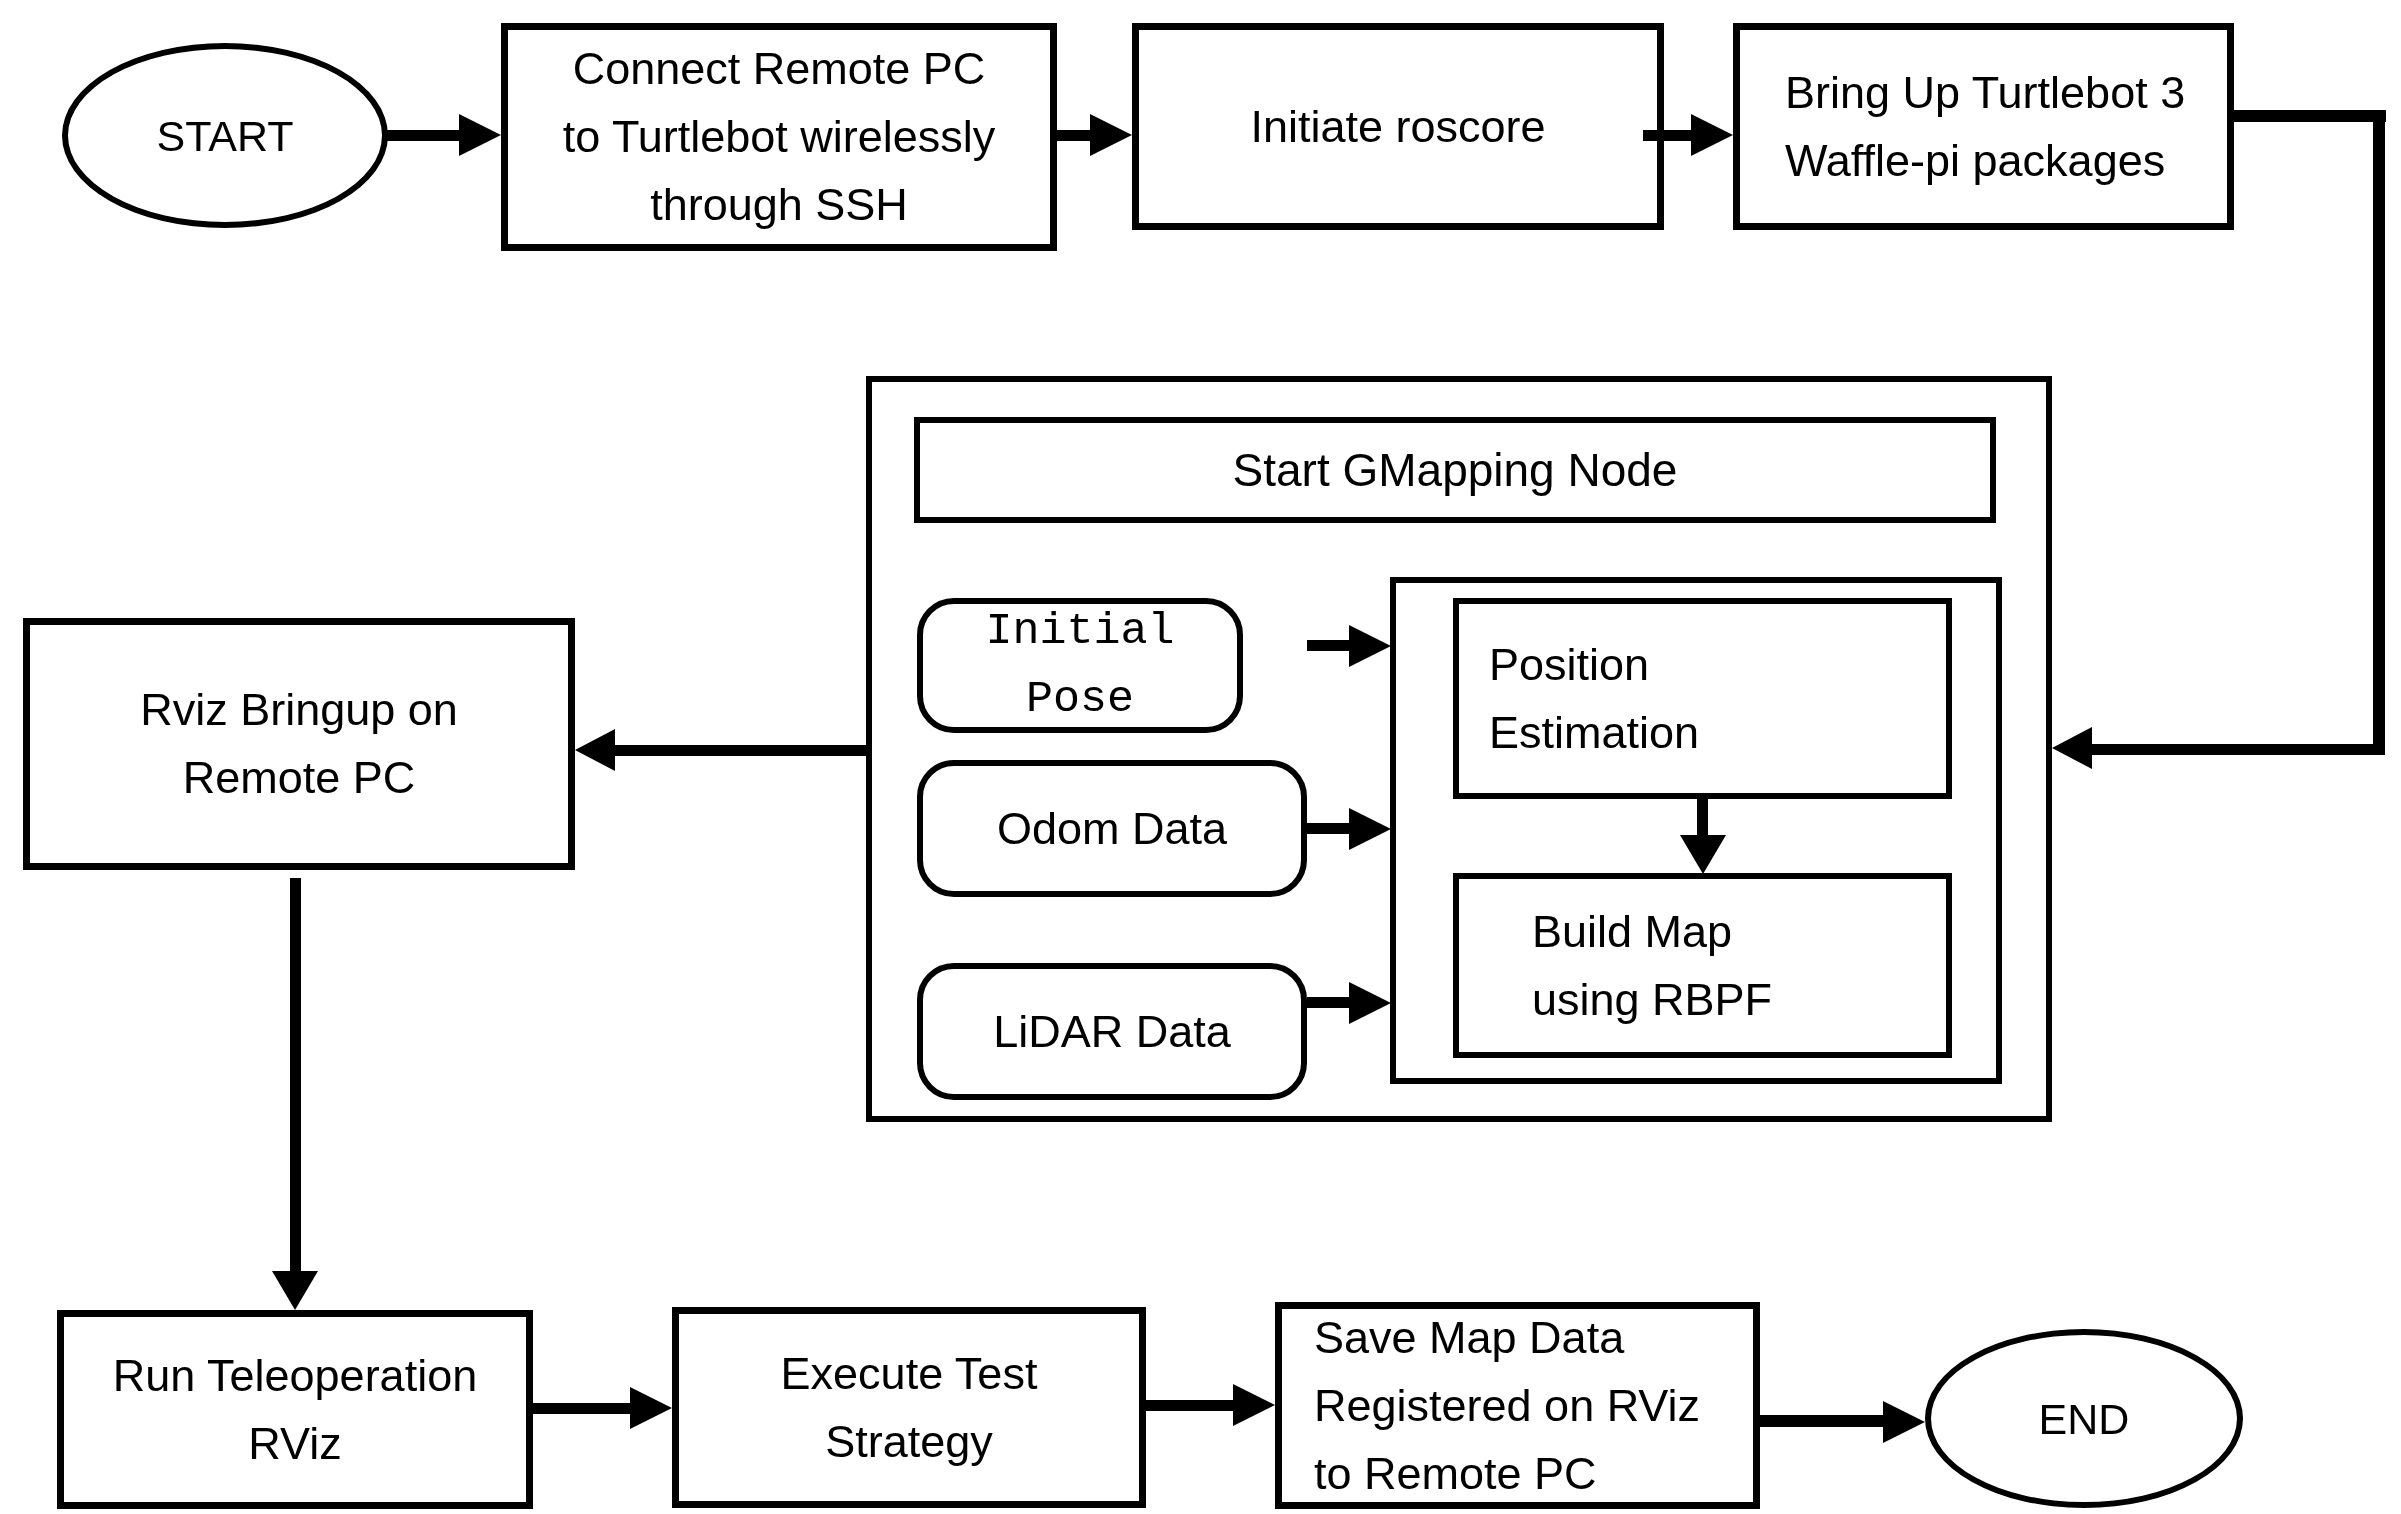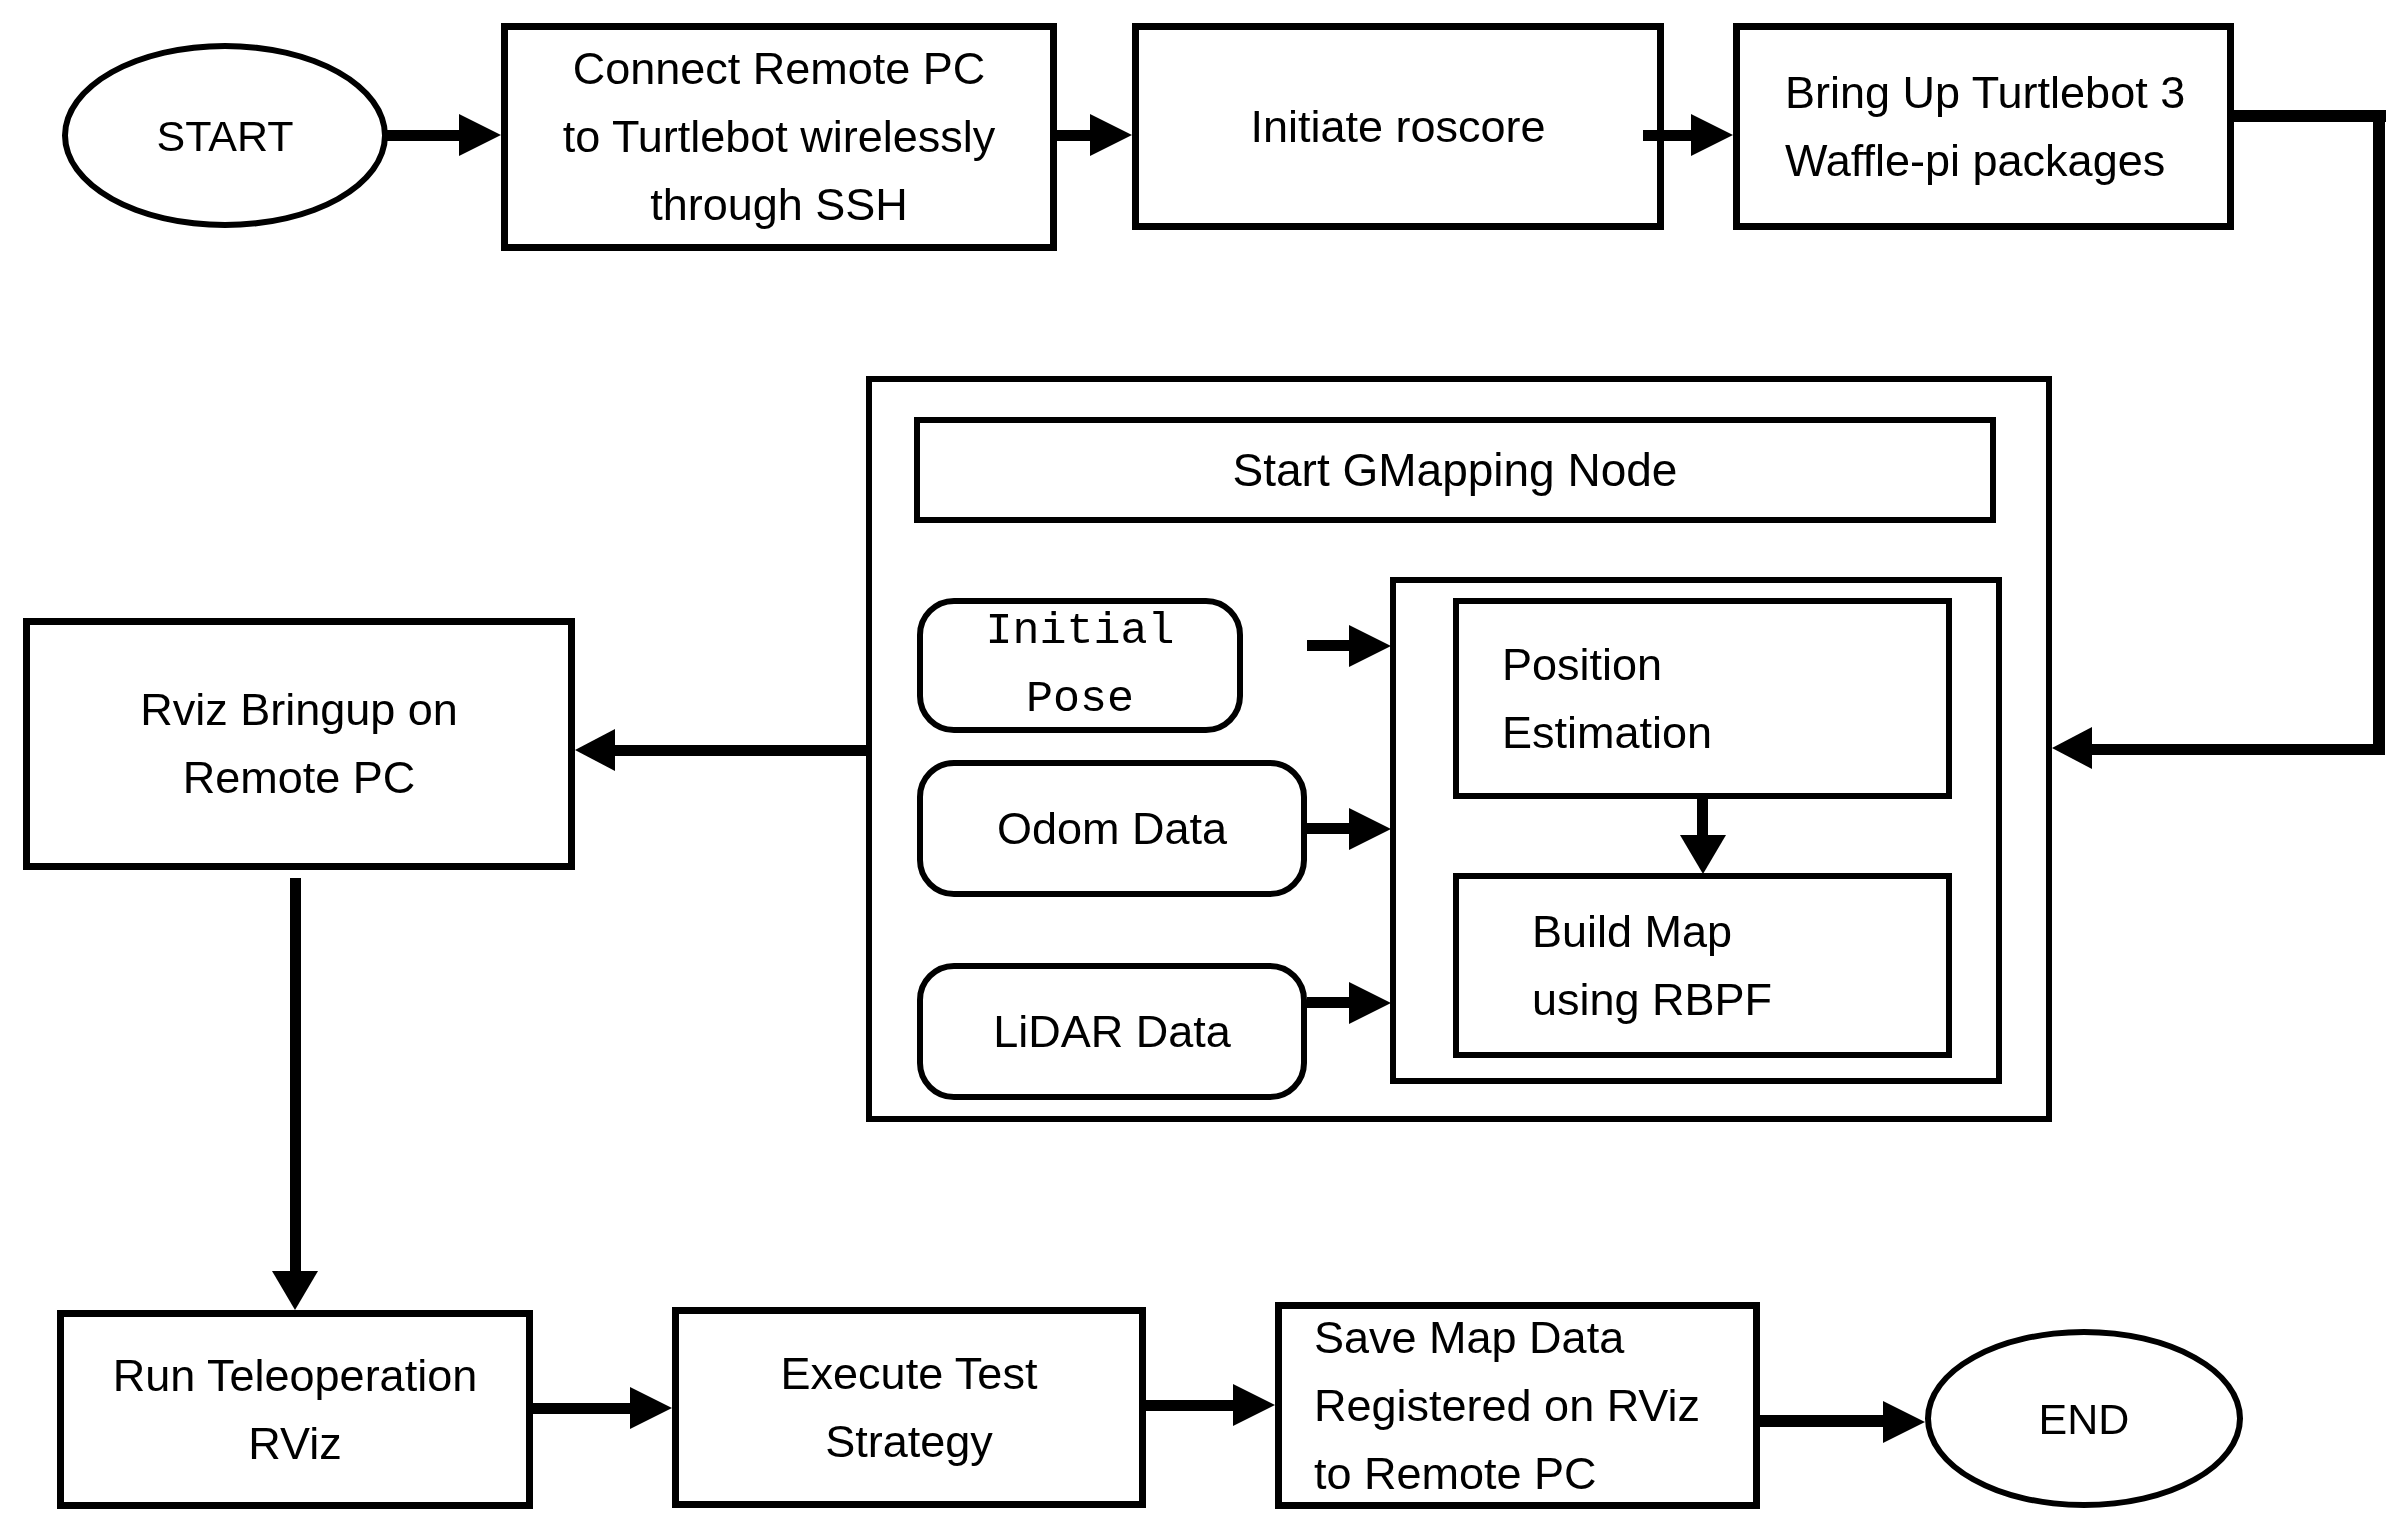--- a/index.html
+++ b/index.html
@@ -122,21 +122,21 @@
     <div class="shaft" style="left:1307px; top:823px; width:49px; height:10.8px;"></div>
     <div class="head head-right" style="left:1349px; top:808px;"></div>
   </div>
   <div>
     <div class="shaft" style="left:1307px; top:997px; width:49px; height:10.8px;"></div>
     <div class="head head-right" style="left:1349px; top:982px;"></div>
   </div>
 
   <div class="node group" style="left:1390px; top:577px; width:612px; height:507px;"></div>
 
-  <div class="node align-left" style="left:1453px; top:598px; width:499px; height:201px; padding-left:43px; border-width:6.2px;">Position
+  <div class="node align-left" style="left:1453px; top:598px; width:499px; height:201px; padding-left:30px; border-width:6.2px;">Position
 Estimation</div>
 
   <div>
     <div class="shaft" style="left:1697px; top:799px; width:10.8px; height:40px;"></div>
     <div class="head head-down" style="left:1680px; top:835px;"></div>
   </div>
 
   <div class="node align-left" style="left:1453px; top:873px; width:499px; height:185px; padding-left:73px; border-width:6.2px;">Build Map
 using RBPF</div>
 

